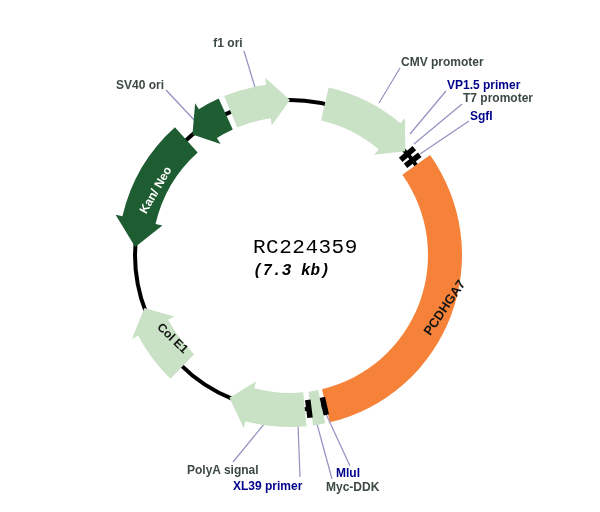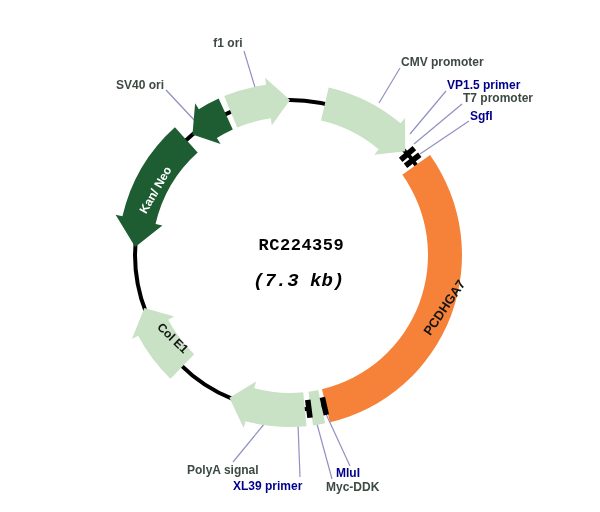--- a/index.html
+++ b/index.html
@@ -1,21 +1,21 @@
 <!DOCTYPE html>
 <html><head>
 <meta charset="utf-8">
 <style>
   html,body{margin:0;padding:0;background:#fff;}
   .stage{position:relative;width:600px;height:512px;background:#fff;overflow:hidden;
          font-family:"Liberation Sans",sans-serif;}
   .stage svg{position:absolute;left:0;top:0;}
   .center-title{position:absolute;left:253px;top:236px;color:#000;}
-  .pname{font-family:"Liberation Mono",monospace;font-weight:bold;font-size:17px;letter-spacing:.5px;text-align:right;}
-  .psize{font-family:"Liberation Mono",monospace;font-weight:bold;font-style:italic;font-size:19px;margin-top:15px;}
+  .pname{font-family:"Liberation Mono",monospace;font-weight:normal;font-size:21px;letter-spacing:.5px;}
+  .psize{font-family:"Liberation Mono",monospace;font-weight:bold;font-style:italic;font-size:16px;margin-top:3px;}
   text.callout{font-family:"Liberation Sans",sans-serif;font-weight:bold;font-size:12px;}
   text.bandtext{font-family:"Liberation Sans",sans-serif;font-weight:bold;}
 </style>
 </head>
 <body>
 
 <div class="stage">
   <svg id="map-svg" width="600" height="512" viewBox="0 0 600 512">
       <circle cx="290" cy="255" r="155" fill="none" stroke="#000000" stroke-width="4"></circle>
       <line x1="244" y1="51" x2="257" y2="94" stroke="#9191c2" stroke-width="1.2"></line>

